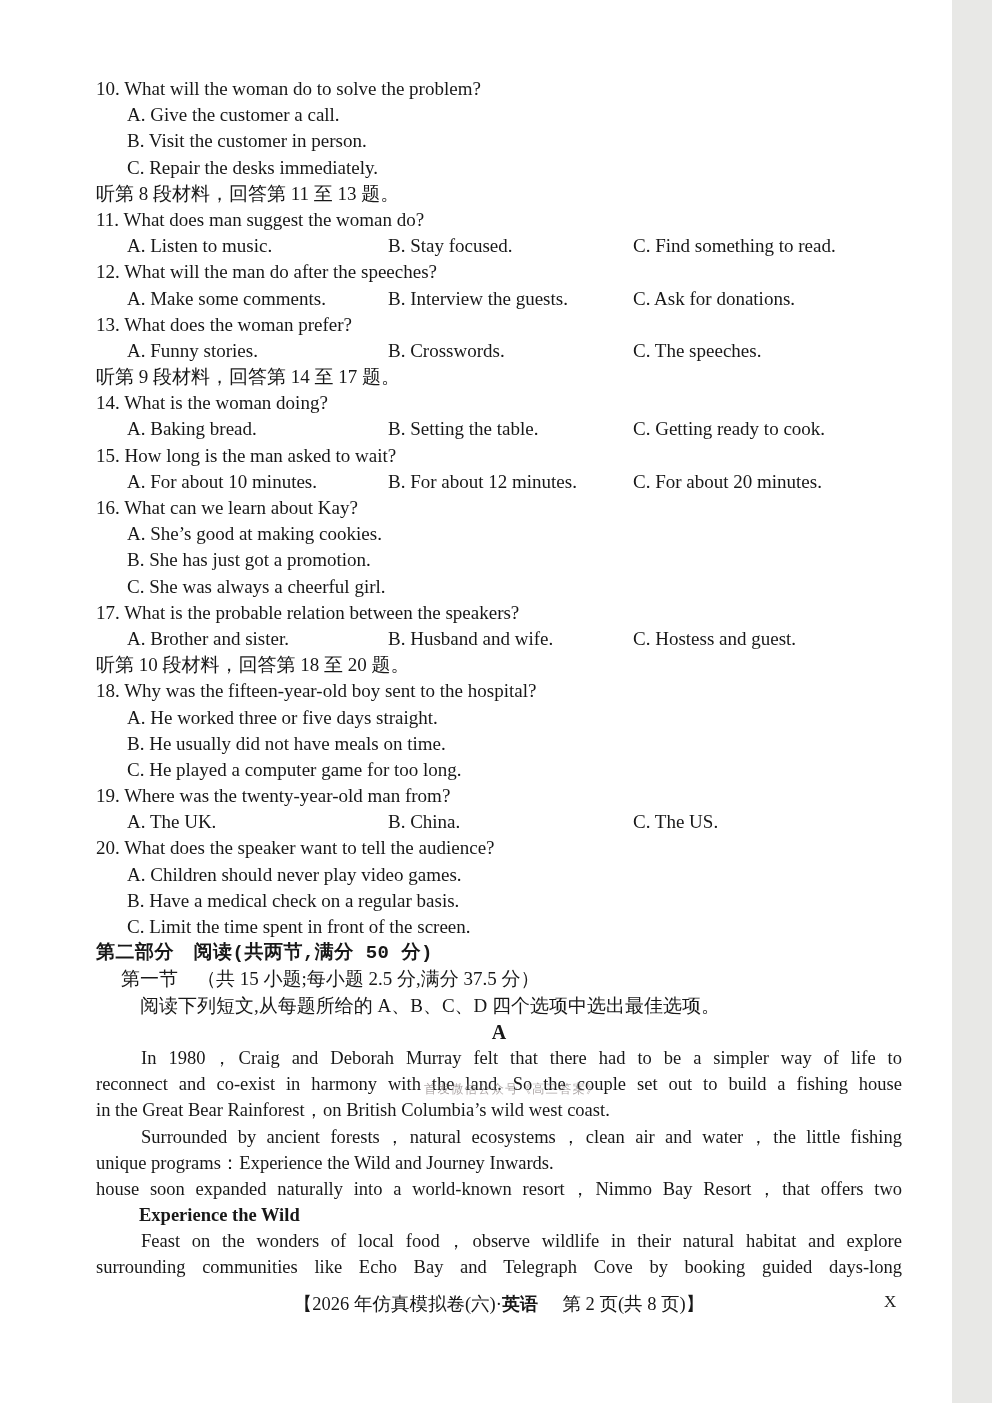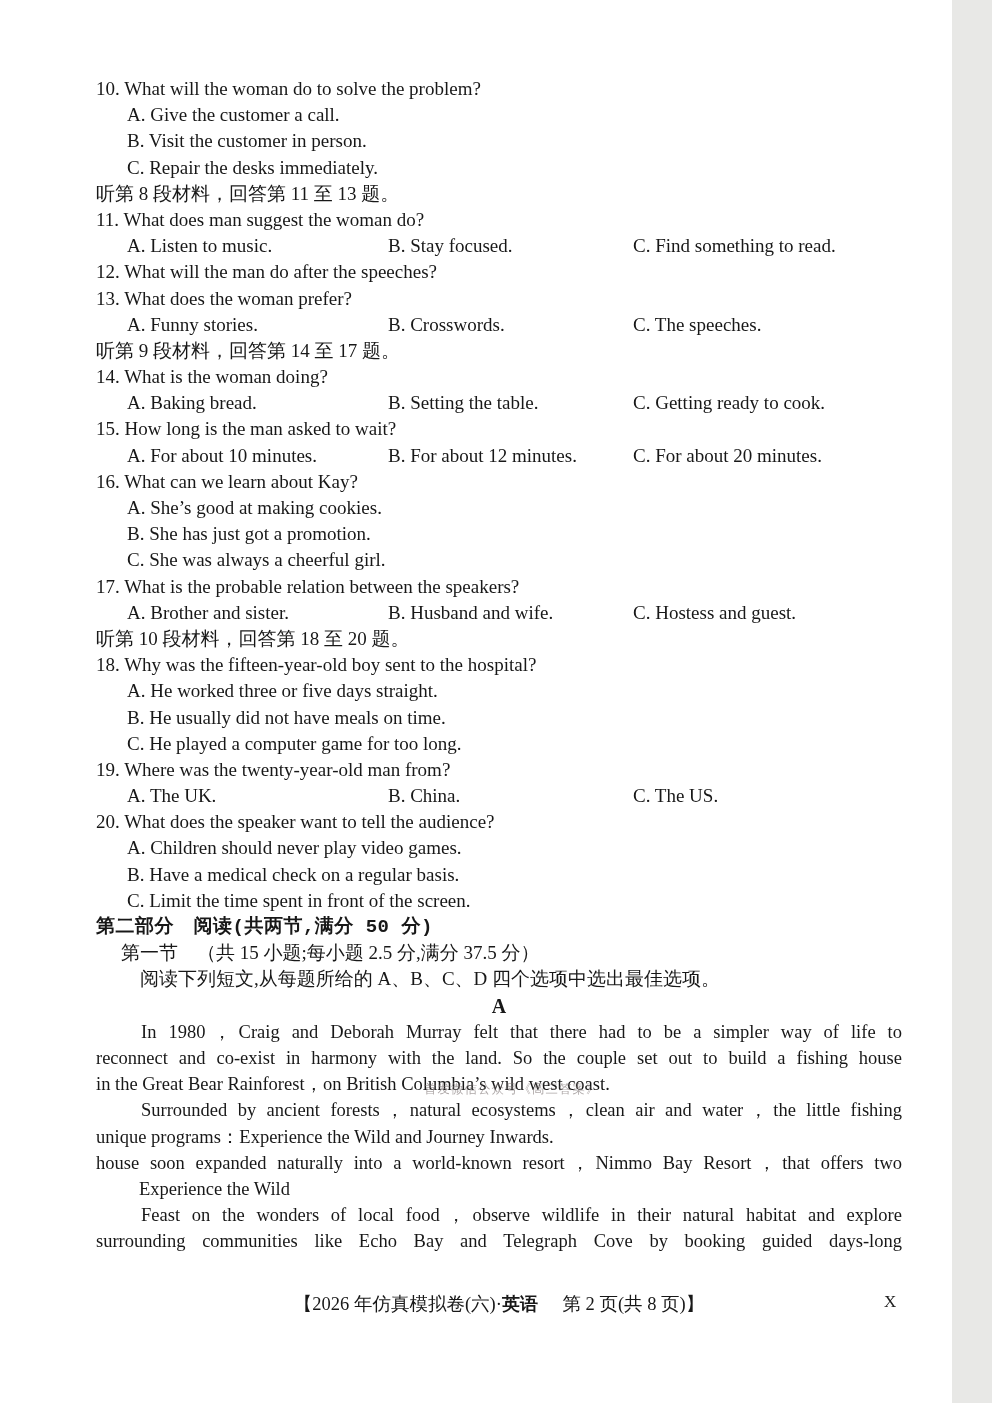--- a/index.html
+++ b/index.html
@@ -33,21 +33,21 @@
     white-space:normal;
   }
   .pline{
     position:relative;
     height:26.2px;line-height:26.2px;
     font-size:18.5px;overflow:hidden;
   }
   .j{text-align:justify;text-align-last:justify;}
   .find{padding-left:45px;}
   .subhead{
-    font-weight:normal;font-size:18.5px;
+    font-weight:bold;font-size:18.5px;
     padding-left:43px;white-space:nowrap;
   }
   .watermark{
     position:absolute;left:424px;top:1081px;
     font-size:12.5px;color:rgba(125,115,115,0.62);
     letter-spacing:1px;white-space:nowrap;
     font-family:"Liberation Serif","DejaVu Serif",serif;
   }
   .footer{
     position:absolute;left:96px;top:1291px;width:806px;
@@ -79,20 +79,25 @@
     <div class="line">听第 8 段材料，回答第 11 至 13 题。</div>
 
     <div class="line">11. What does man suggest the woman do?</div>
     <div class="line">
       <span class="ca">A. Listen to music.</span>
       <span class="cb">B. Stay focused.</span>
       <span class="cc">C. Find something to read.</span>
     </div>
 
     <div class="line">12. What will the man do after the speeches?</div>
+    <div class="line">
+      <span class="ca">A. Make some comments.</span>
+      <span class="cb">B. Interview the guests.</span>
+      <span class="cc">C. Ask for donations.</span>
+    </div>
 
     <div class="line">13. What does the woman prefer?</div>
     <div class="line">
       <span class="ca">A. Funny stories.</span>
       <span class="cb">B. Crosswords.</span>
       <span class="cc">C. The speeches.</span>
     </div>
 
     <div class="line">听第 9 段材料，回答第 14 至 17 题。</div>
 

